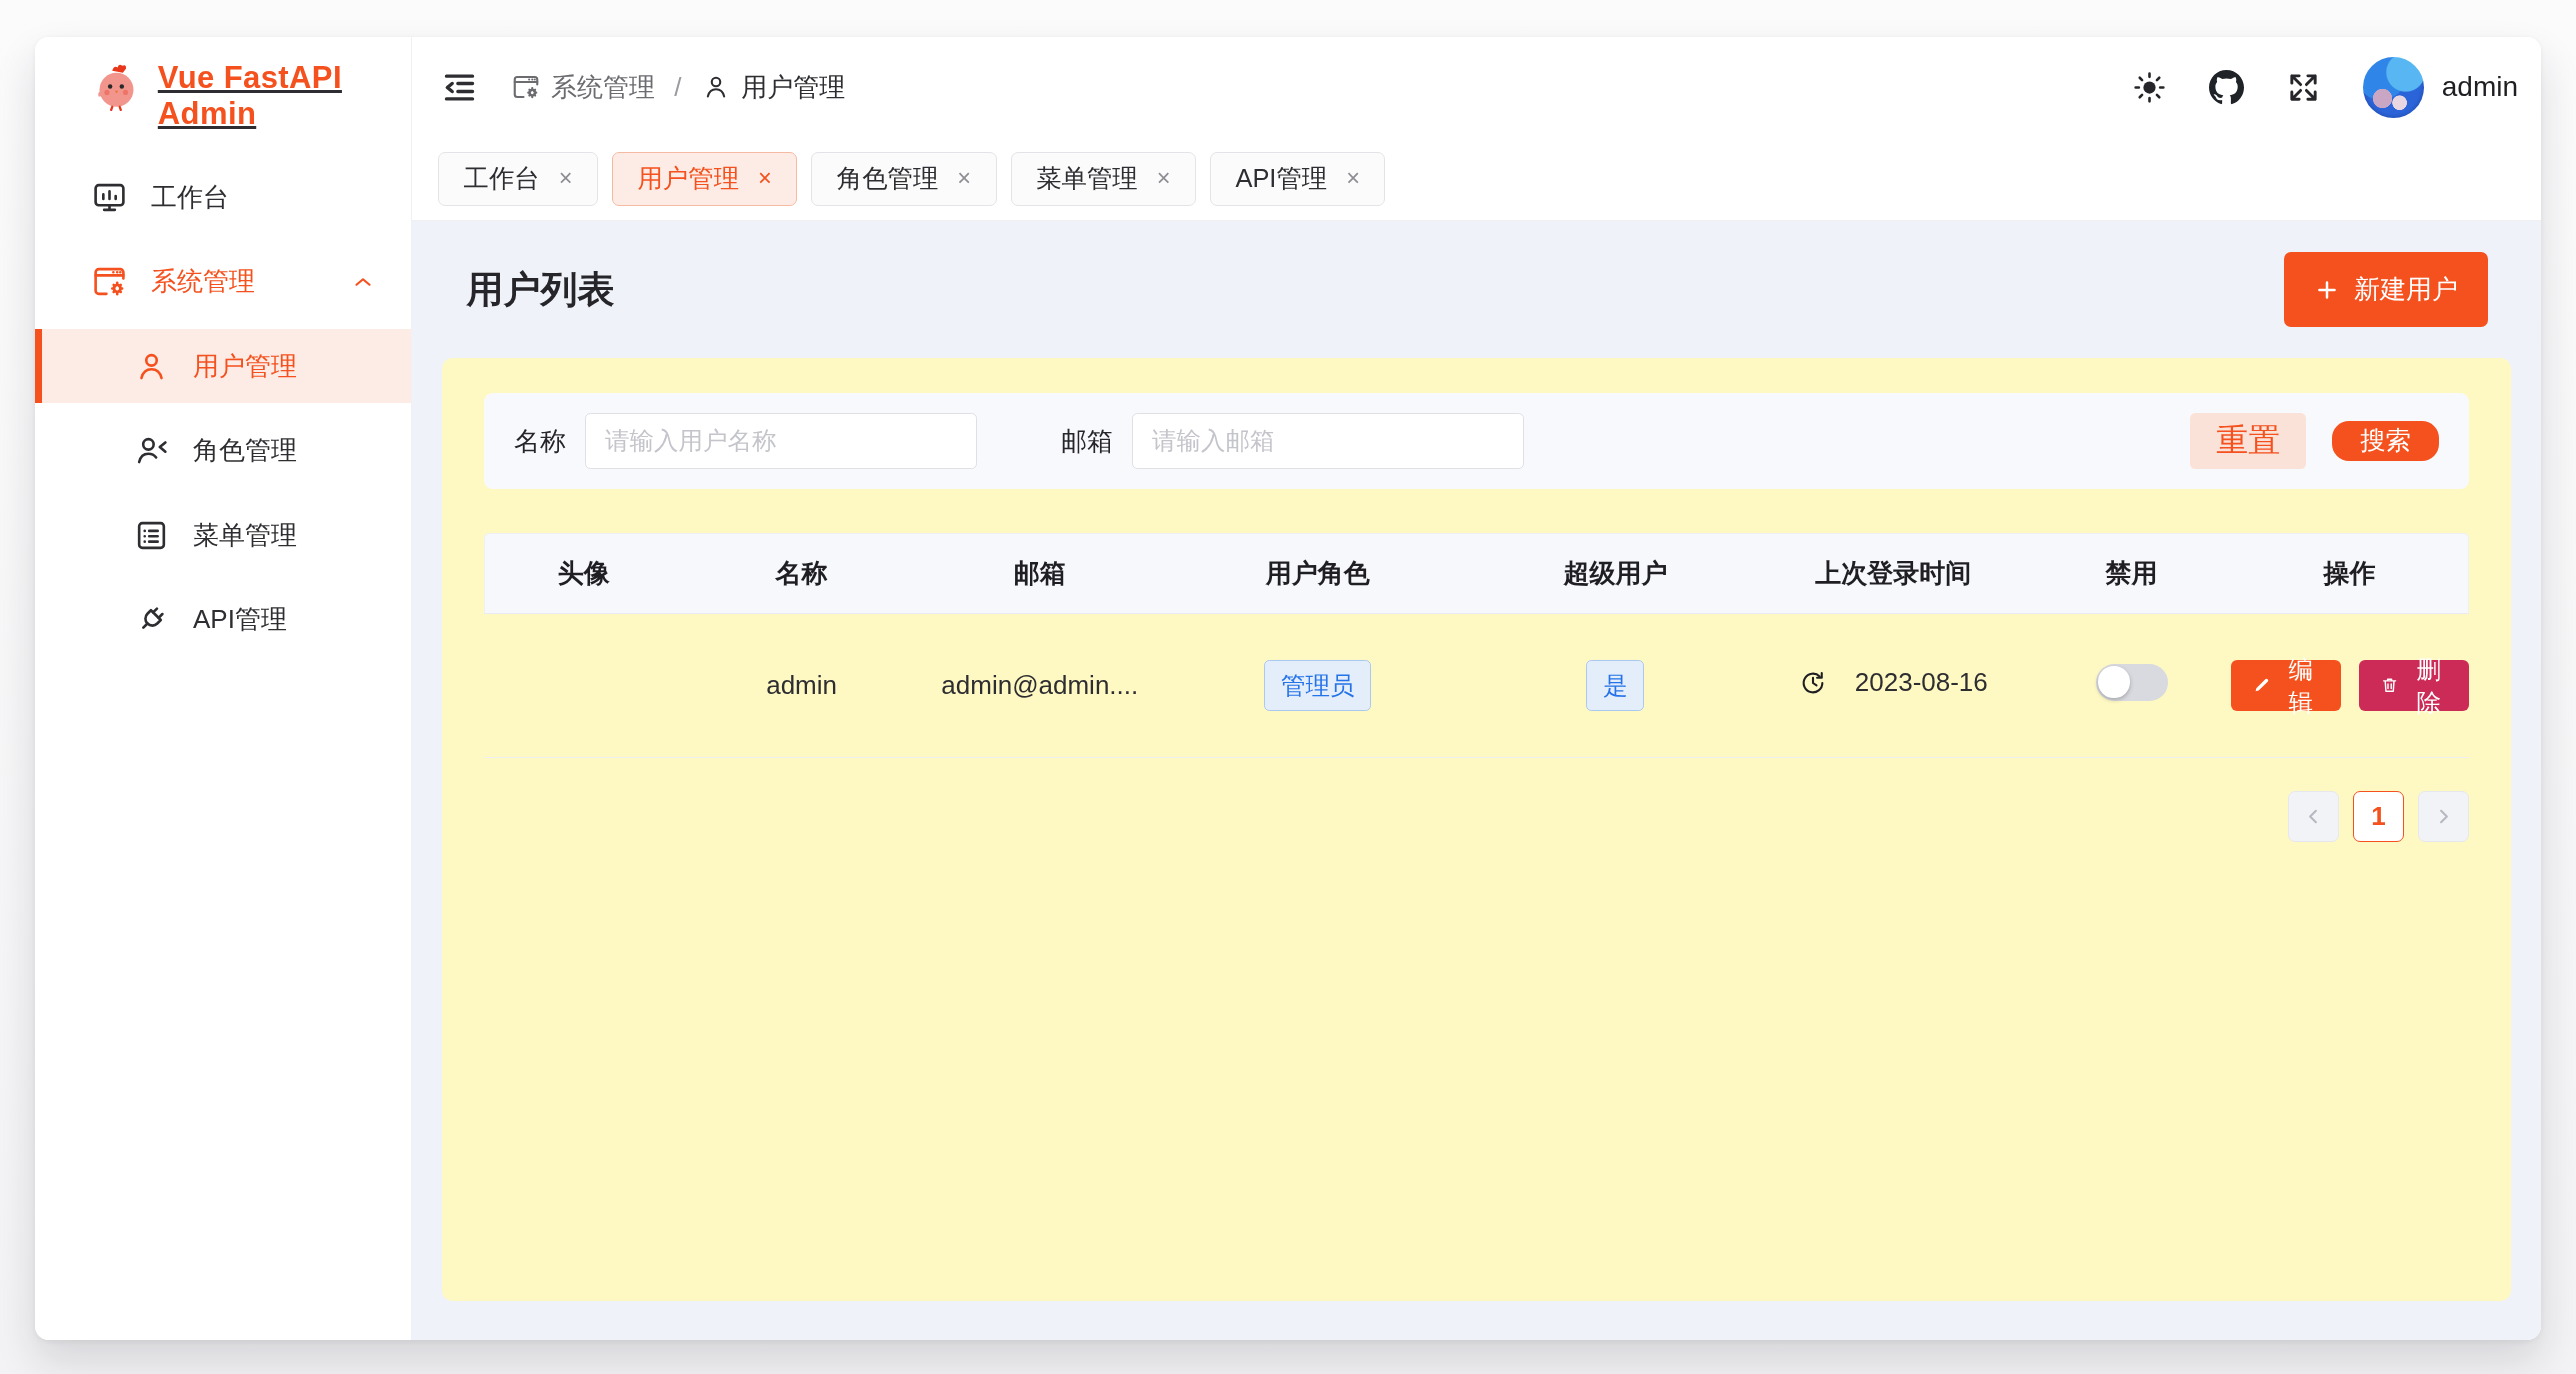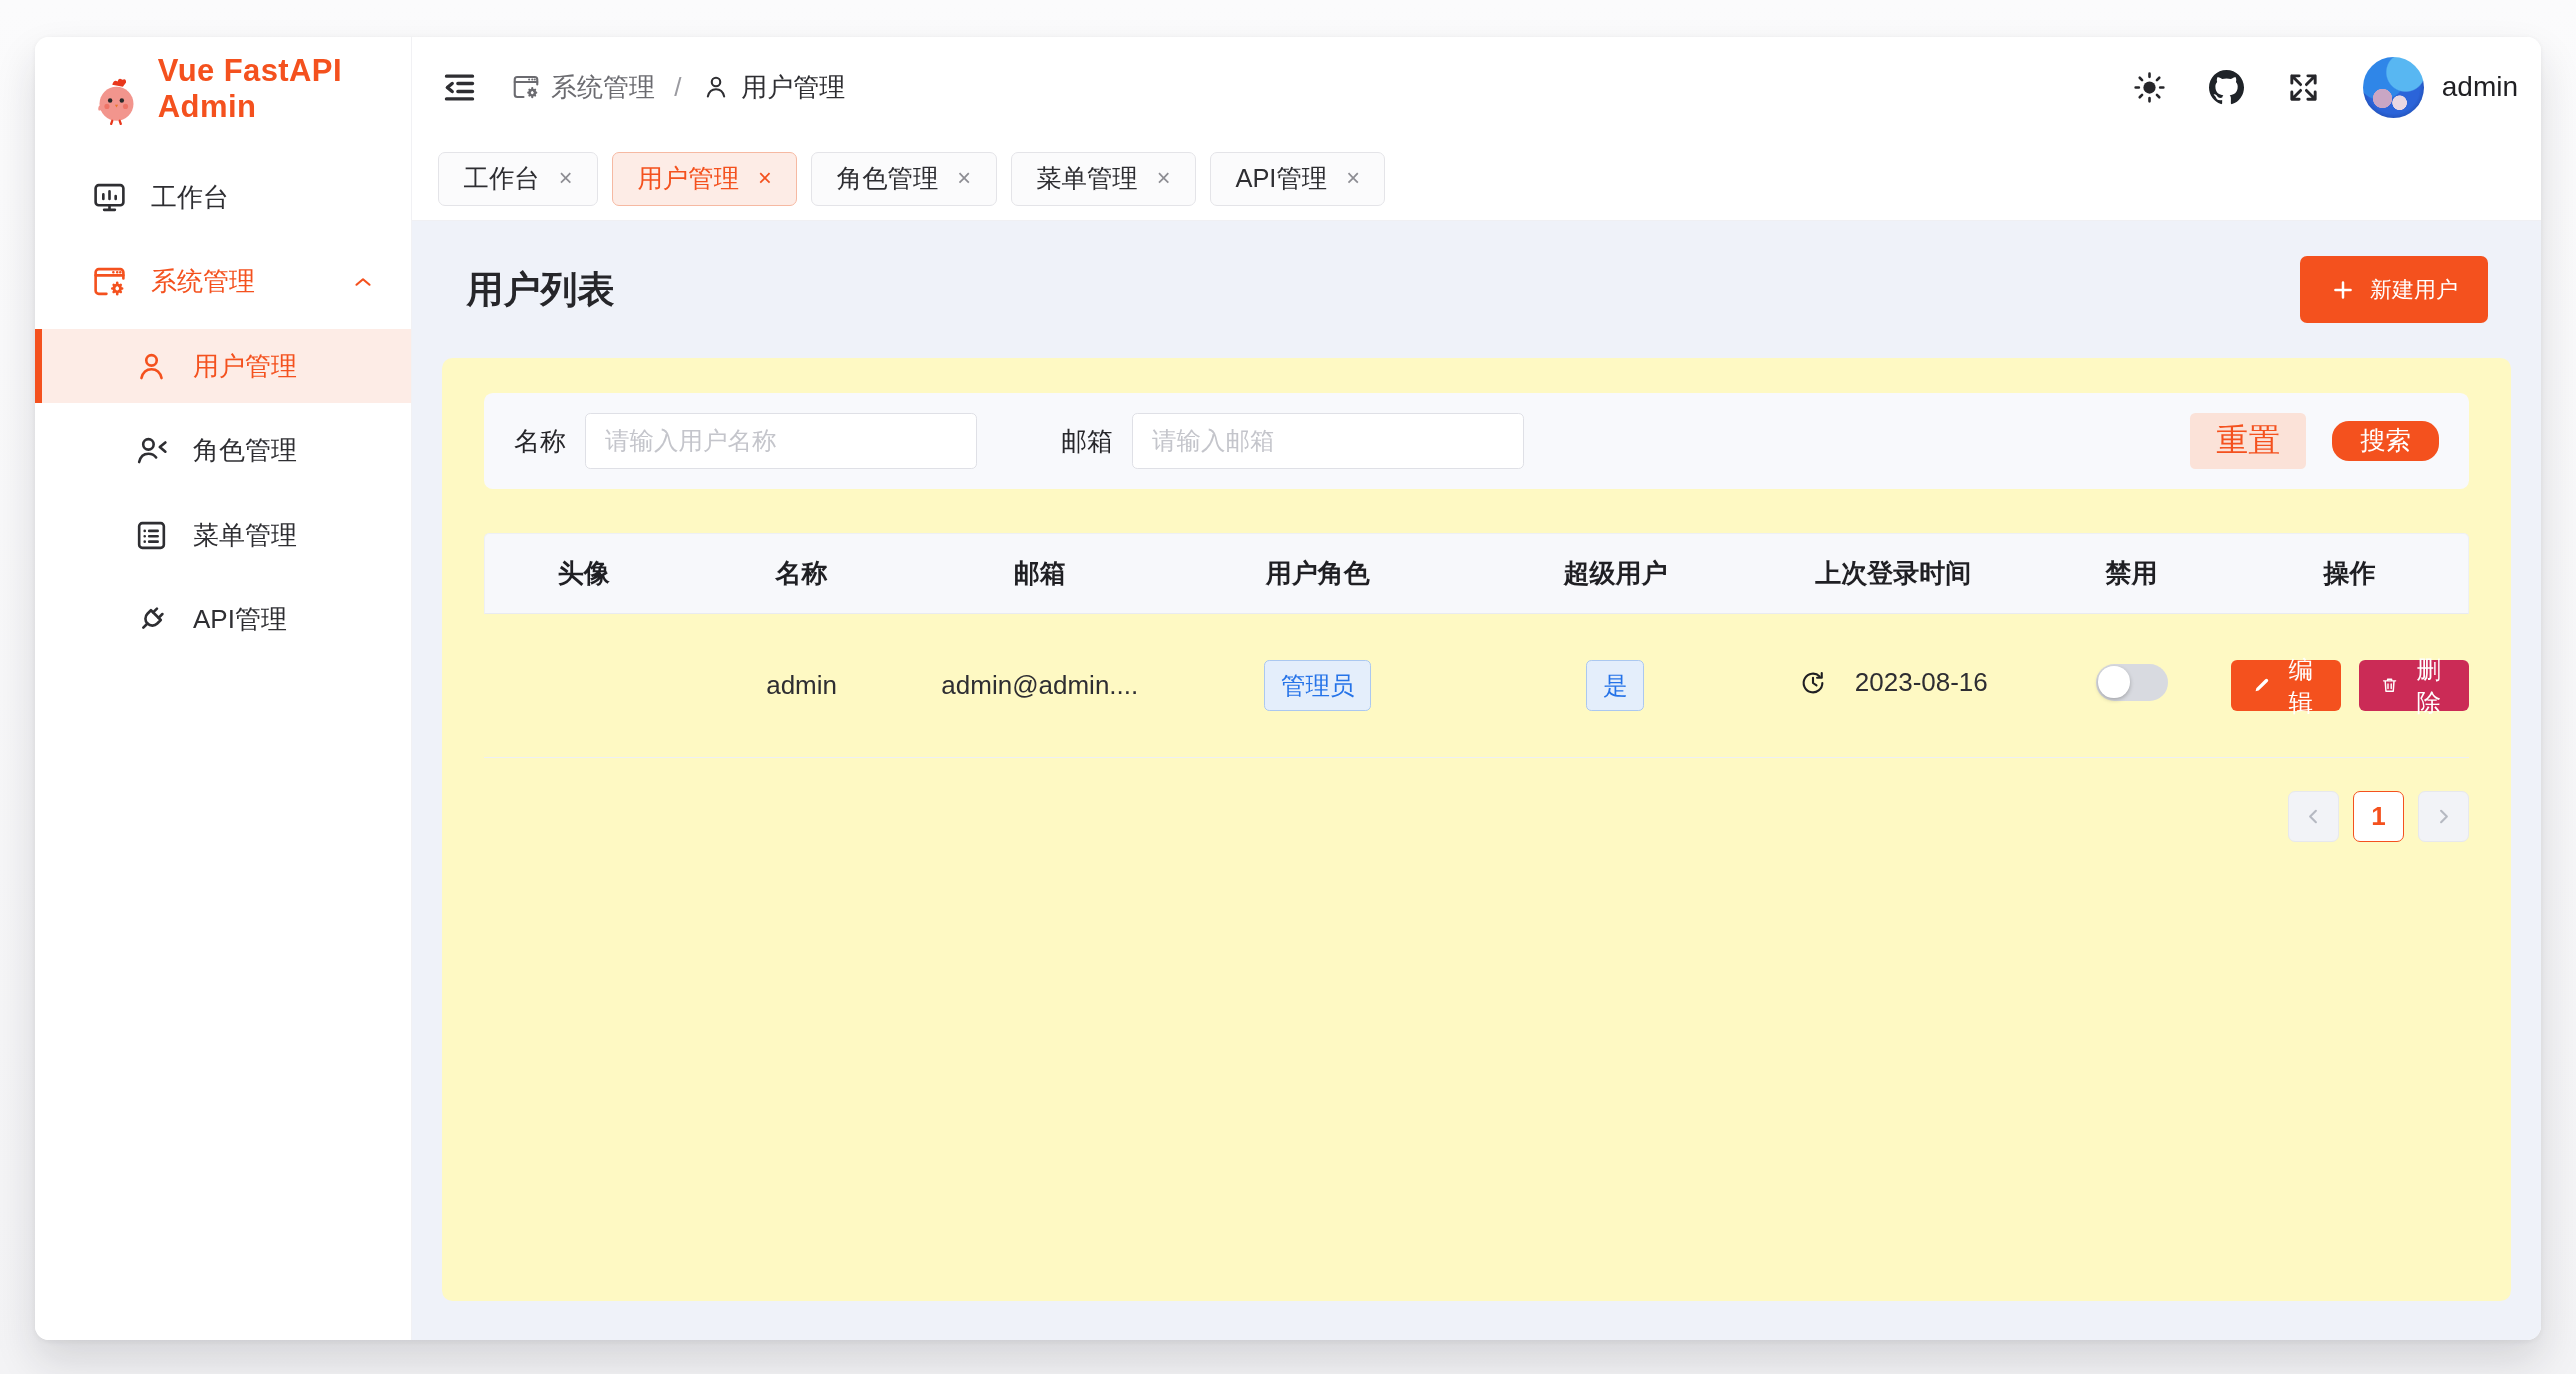--- a/index.html
+++ b/index.html
@@ -15,21 +15,21 @@
   .app {
     position: absolute; left: 35px; top: 37px;
     width: 2506px; height: 1303px;
     border-radius: 14px; overflow: hidden;
     background: #fff; display: flex;
     box-shadow: 0 21px 42px rgba(30,30,40,0.14), 0 1.8px 5.3px rgba(30,30,40,0.06);
   }
 
   
   .sidebar { width: 377px; flex-shrink: 0; background: #fff; border-right: 0.9px solid #f1f1f4; }
-  .logo-row { display: flex; align-items: flex-end; gap: 15.8px; padding: 23px 0 0 56px; height: 88px; }
+  .logo-row { display: flex; align-items: flex-start; gap: 15.8px; padding: 23px 0 0 56px; height: 88px; text-decoration: underline; }
   .logo-text { color: #F4511E; font-size: 31px; font-weight: bold; letter-spacing: 0.4px; }
   .menu { margin-top: 35px; }
   .menu-item {
     display: flex; align-items: center; gap: 23px;
     height: 74px; margin-bottom: 10.5px; padding-left: 56px;
     font-size: 26px; color: #2e2e32; cursor: pointer;
   }
   .menu-item .chevron { margin-left: auto; margin-right: 35px; }
   .menu-item.parent-active { color: #F4511E; }
   .menu-item.sub { padding-left: 98px; }
@@ -71,21 +71,21 @@
   .tab .tab-close { color: #8d8d93; font-size: 23.6px; line-height: 1; }
   .tab.active { background: #fdece6; border-color: #f6b9a2; color: #F4511E; }
   .tab.active .tab-close { color: #F4511E; }
 
   .content { flex: 1; background: #eff2f9; padding: 0 30px; display: flex; flex-direction: column; }
   .page-head { height: 137px; display: flex; align-items: center; justify-content: space-between; padding: 0 23px 0 24.5px; }
   .page-title { font-size: 37px; font-weight: 600; color: #26262a; }
   .btn-new {
     display: flex; align-items: center; gap: 14px;
     background: #F4511E; color: #fff; border: none; cursor: pointer;
-    height: 67px; padding: 12px 30px; border-radius: 7px; font-size: 22px;
+    height: 75px; padding: 12px 30px; border-radius: 7px; font-size: 26px;
     font-family: inherit;
   }
   .plus-icon { width: 26px; height: 26px; }
 
   .card { background: #fef9c3; border-radius: 10.5px; padding: 35px 42px 0 42px; flex: 1; margin-bottom: 39px; }
 
   .filter-bar {
     background: #f8f9fc; border-radius: 8.8px; height: 96px;
     display: flex; align-items: center; padding: 0 30px;
   }

